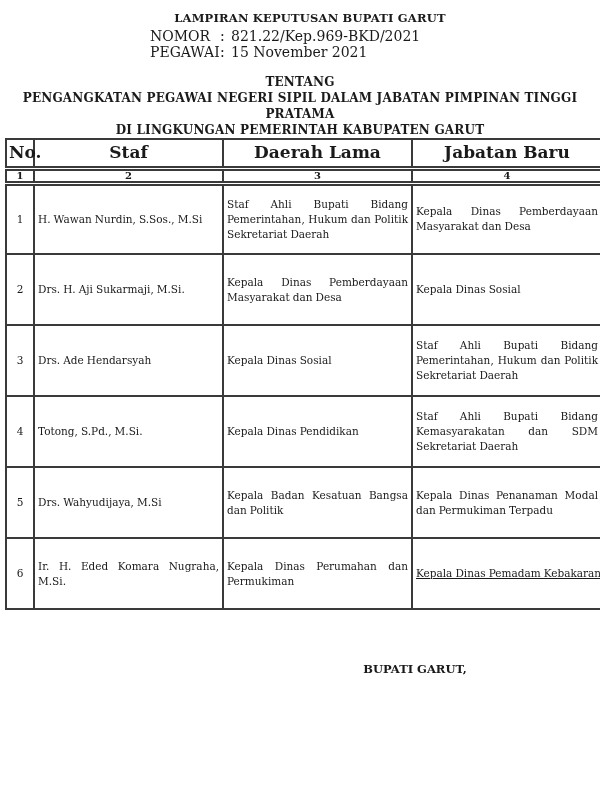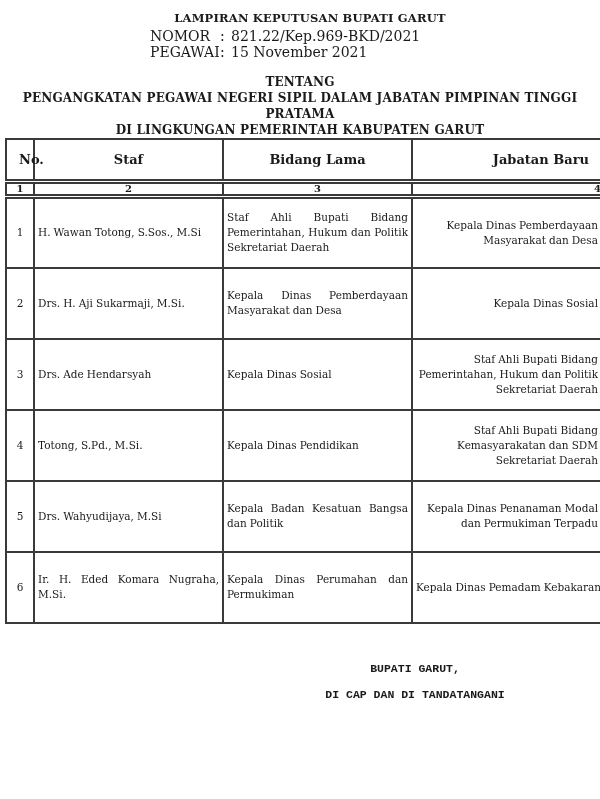--- a/index.html
+++ b/index.html
@@ -35,40 +35,40 @@
     border-collapse: collapse;
   }
   .appointments th, .appointments td {
     border: 2px solid #3a3a3a;
     padding: 2px 3px;
     font-size: 10.5px;
     line-height: 15px;
     vertical-align: middle;
     overflow: visible;
   }
-  .appointments th:last-child, .appointments td:last-child { border-right: 0; text-align: right; }
+  .appointments th:last-child, .appointments td:last-child { border-right: 0; }
   .appointments thead th {
     font-weight: bold; text-align: center;
-    font-size: 13px; height: 29px; padding: 12px;
+    font-size: 17px; height: 29px; padding: 2px;
   }
   tr.colnum-row td {
     border-top: 5px double #3a3a3a;
     border-bottom: 5px double #3a3a3a;
     font-weight: bold; text-align: center;
     font-size: 10px; height: 12px; line-height: 10px; padding: 0;
   }
   tr.data-row { height: 71px; }
   td.cell-no { text-align: center; }
   td.cell-text { text-align: justify; word-spacing: -0.3px; }
-  td.cell-text.nowrap { white-space: nowrap; text-align: left; }
+  td.cell-text.nowrap { white-space: nowrap; text-align: left; text-decoration: underline; }
   .signature {
     position: absolute; top: 662px; left: 240px; width: 350px;
     text-align: center; font-weight: bold; font-size: 11.5px;
   }
-  .sig-line { line-height: 14px; margin-bottom: 12px; white-space: nowrap; font-family: Liberation Mono, monospace; }
+  .sig-line { line-height: 14px; margin-bottom: 12px; white-space: nowrap; }
   .sig-name { letter-spacing: 4px; word-spacing: 12px; }
 </style>
 </head>
 <body>
 
 <div class="doc-title">LAMPIRAN KEPUTUSAN BUPATI GARUT</div>
 
 <div class="meta">
   <div class="meta-row">
     <span class="meta-label">NOMOR</span><span class="meta-colon">:</span><span class="meta-value">821.22/Kep.969-BKD/2021</span>
@@ -88,34 +88,34 @@
   <colgroup>
     <col style="width:28px">
     <col style="width:189px">
     <col style="width:189px">
     <col style="width:189px">
   </colgroup>
   <thead>
     <tr>
       <th>No.</th>
       <th>Staf</th>
-      <th>Bidang Lama</th>
+      <th>Daerah Lama</th>
       <th>Jabatan Baru</th>
     </tr>
     <tr class="colnum-row">
       <td>1</td>
       <td>2</td>
       <td>3</td>
       <td>4</td>
     </tr>
   </thead>
   <tbody>
     <tr class="data-row">
       <td class="cell-no">1</td>
-      <td class="cell-text">H. Wawan Totong, S.Sos., M.Si</td>
+      <td class="cell-text">H. Wawan Nurdin, S.Sos., M.Si</td>
       <td class="cell-text">Staf Ahli Bupati Bidang Pemerintahan, Hukum dan Politik Sekretariat Daerah</td>
       <td class="cell-text">Kepala Dinas Pemberdayaan Masyarakat dan Desa</td>
     </tr>
     <tr class="data-row">
       <td class="cell-no">2</td>
       <td class="cell-text">Drs. H. Aji Sukarmaji, M.Si.</td>
       <td class="cell-text">Kepala Dinas Pemberdayaan Masyarakat dan Desa</td>
       <td class="cell-text">Kepala Dinas Sosial</td>
     </tr>
     <tr class="data-row">
@@ -140,14 +140,13 @@
       <td class="cell-no">6</td>
       <td class="cell-text">Ir. H. Eded Komara Nugraha, M.Si.</td>
       <td class="cell-text">Kepala Dinas Perumahan dan Permukiman</td>
       <td class="cell-text nowrap">Kepala Dinas Pemadam Kebakaran</td>
     </tr>
   </tbody>
 </table>
 
 <div class="signature">
   <div class="sig-line">BUPATI GARUT,</div>
-  <div class="sig-line">DI CAP DAN DI TANDATANGANI</div>
 </div>
 
 </body></html>

